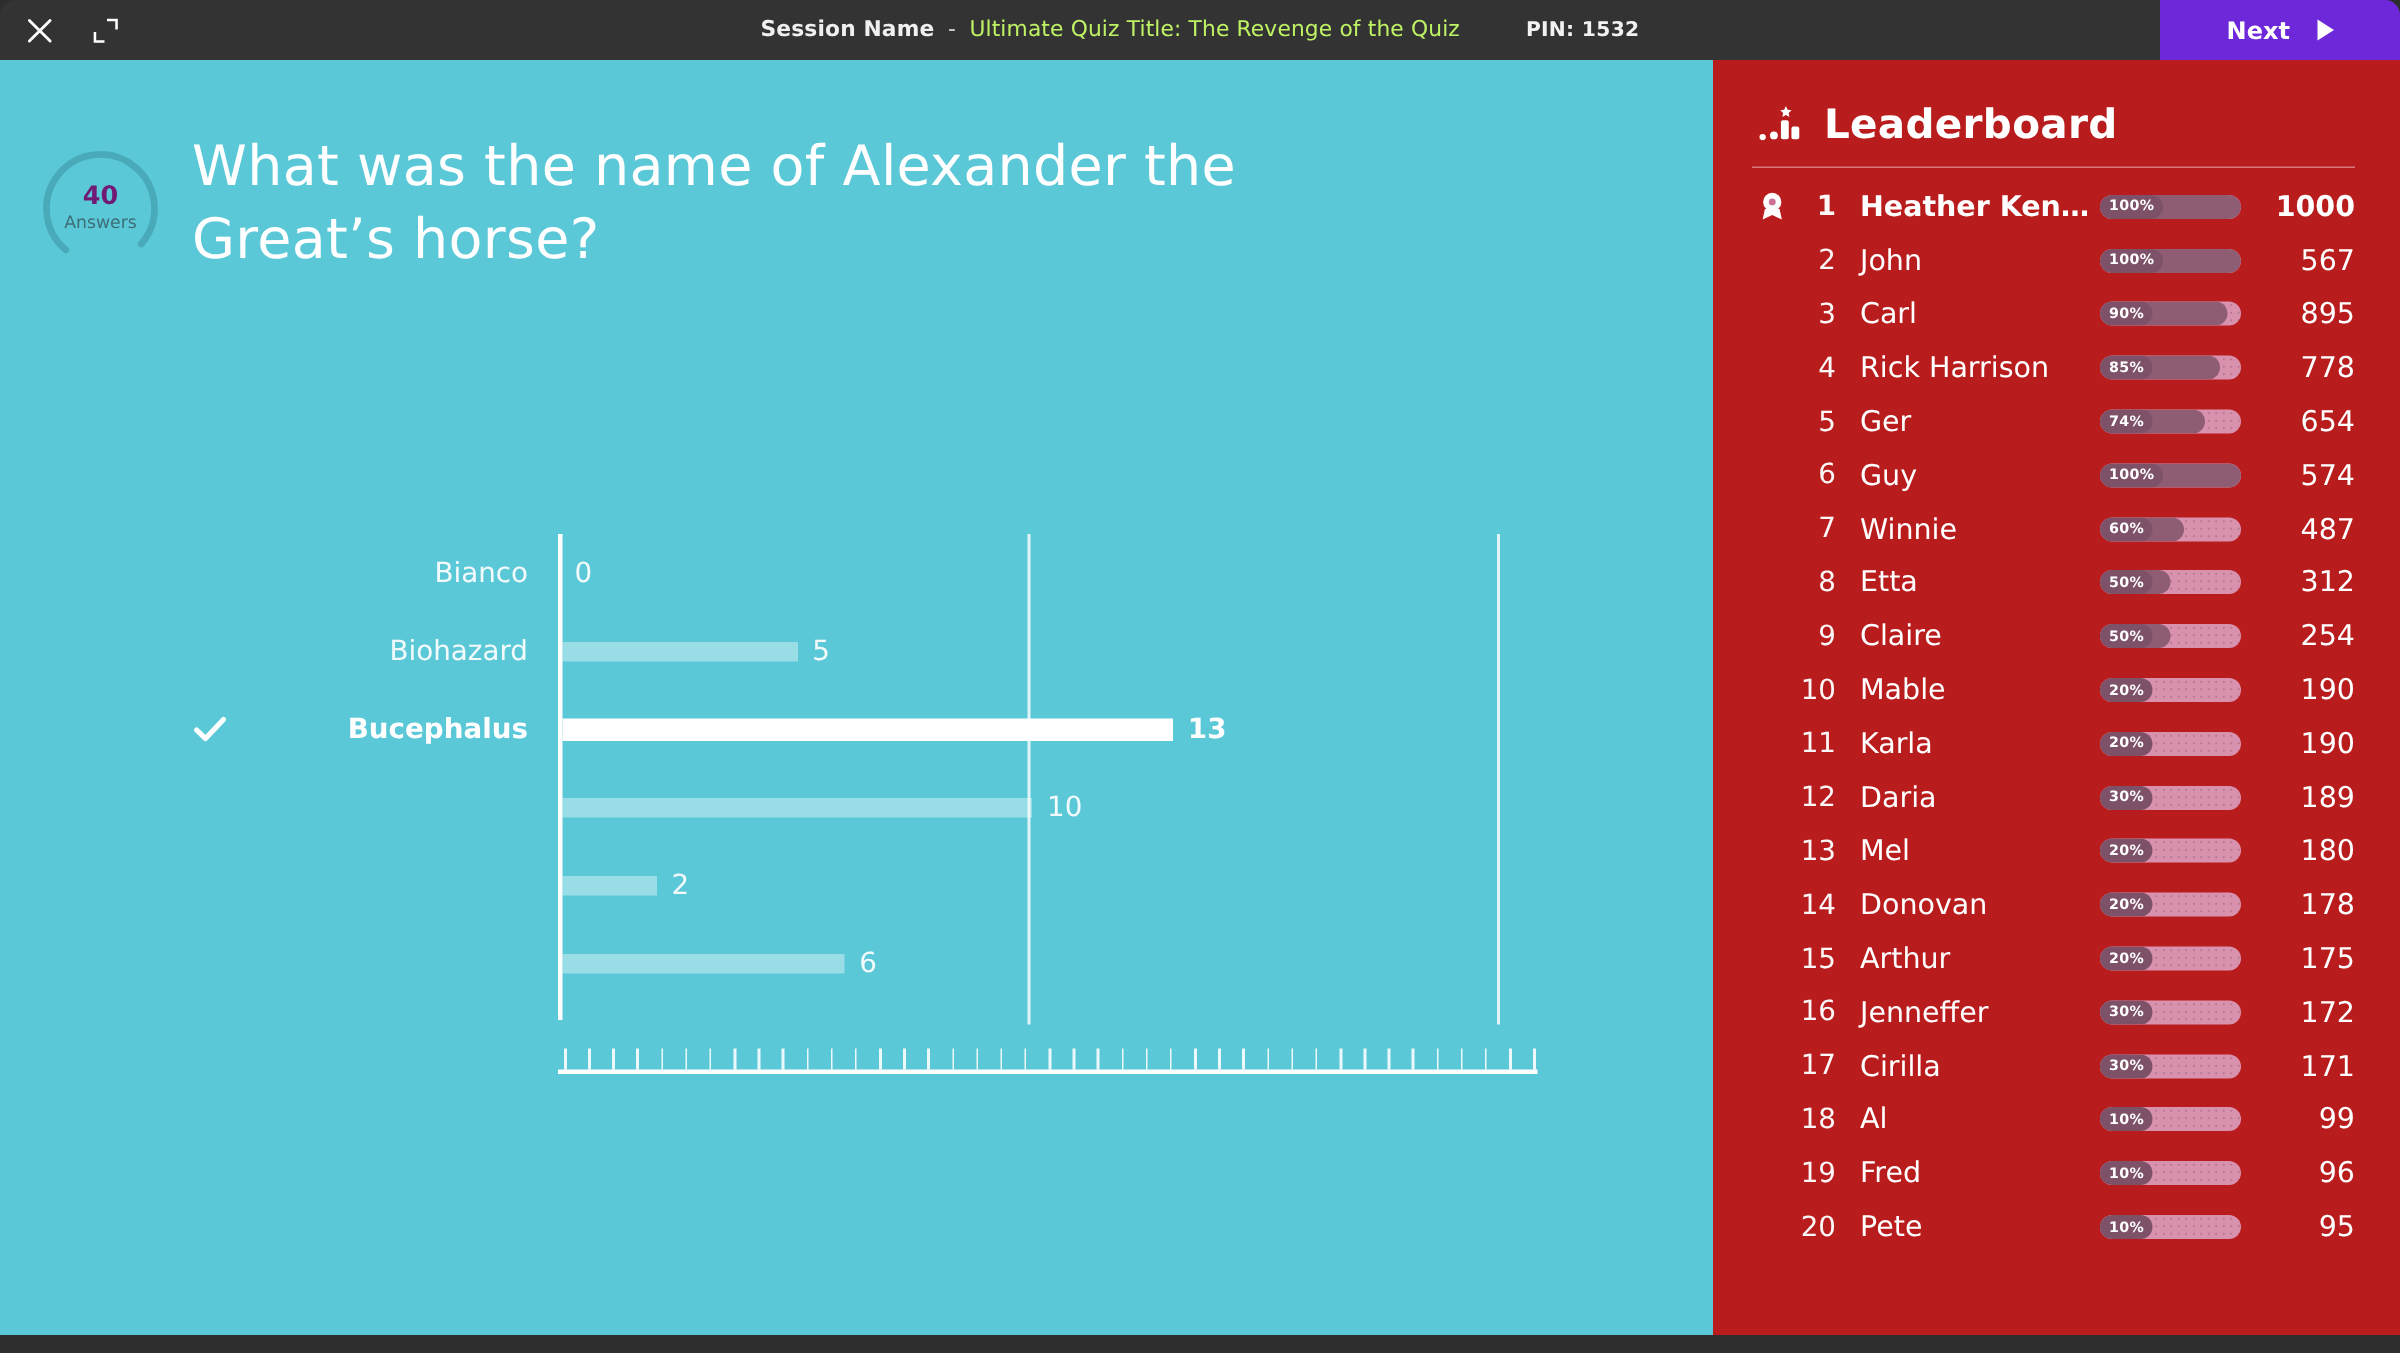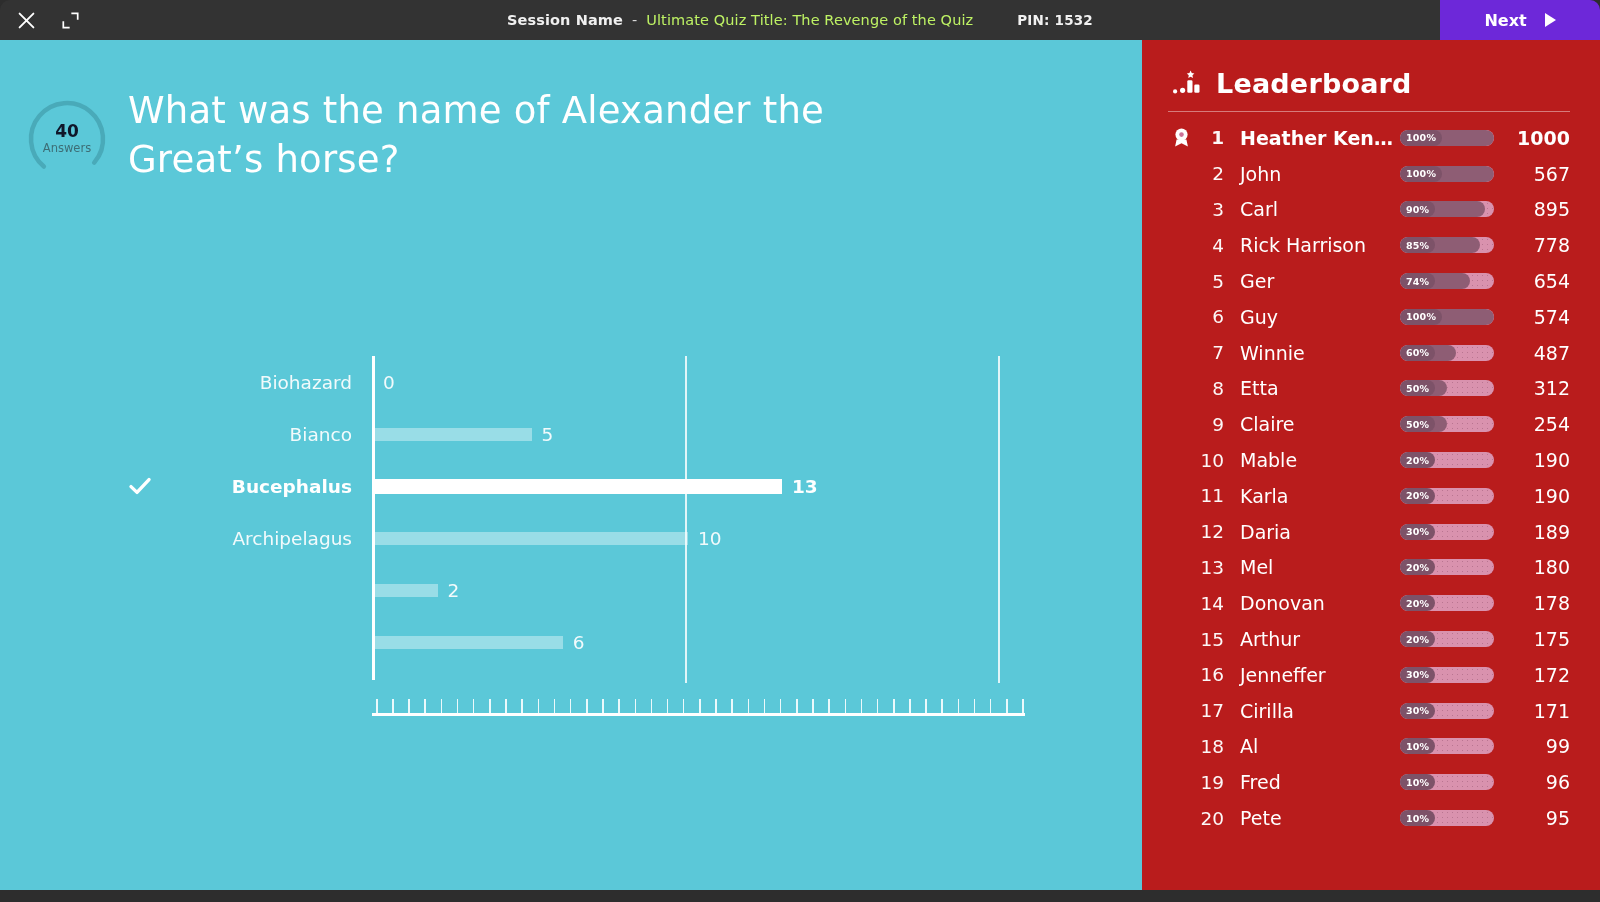--- a/index.html
+++ b/index.html
@@ -116,21 +116,21 @@
   .ring-text {
     position: absolute;
     left: 0; top: 0;
     width: 82px; height: 82px;
     display: flex;
     flex-direction: column;
     align-items: center;
     justify-content: center;
     color: #3a6b73;
   }
-  .ring-count { font-size: 17px; font-weight: 700; line-height: 1.05; color: #0f172a;}
+  .ring-count { font-size: 17px; font-weight: 700; line-height: 1.05; color: #701a75;}
   .ring-label { font-size: 11.5px; font-weight: 400; color: #3d6e76; margin-top: 1px;}
 
   
   .question {
     position: absolute;
     left: 128px; top: 46px;
     width: 820px;
     color: #ffffff;
     font-size: 37px;
     line-height: 1.33;
@@ -384,33 +384,30 @@
         <span class="ring-count">40</span>
         <span class="ring-label">Answers</span>
       </div>
     </div>
 
     <div class="question">What was the name of Alexander the Great’s horse?</div>
 
     <div class="chart">
       <div class="chart-labels" id="chart-labels">
           <div class="lbl-row">
-            <span class="txt">Biohazard</span>
+            <span class="txt">Bianco</span>
           </div>
           <div class="lbl-row">
-            <span class="txt">Bianco</span>
+            <span class="txt">Biohazard</span>
           </div>
           <div class="lbl-row correct">
             <span class="tick"><svg width="24" height="24" viewBox="0 0 24 24">
                 <path d="M3 12.6 L9 18.4 L21 5.6" stroke="#ffffff" stroke-width="3.4" fill="none" stroke-linecap="round" stroke-linejoin="round"></path>
               </svg></span>
             <span class="txt">Bucephalus</span>
-          </div>
-          <div class="lbl-row">
-            <span class="txt">Archipelagus</span>
           </div>
         </div>
 
       <div class="chart-plot">
         <div class="axis-y"></div>
         <div class="axis-x"></div>
         <div class="gridline" style="left:313px"></div>
         <div class="gridline" style="left:626px"></div>
         <div class="bars" id="chart-bars">
             <div class="bar-row zero">

